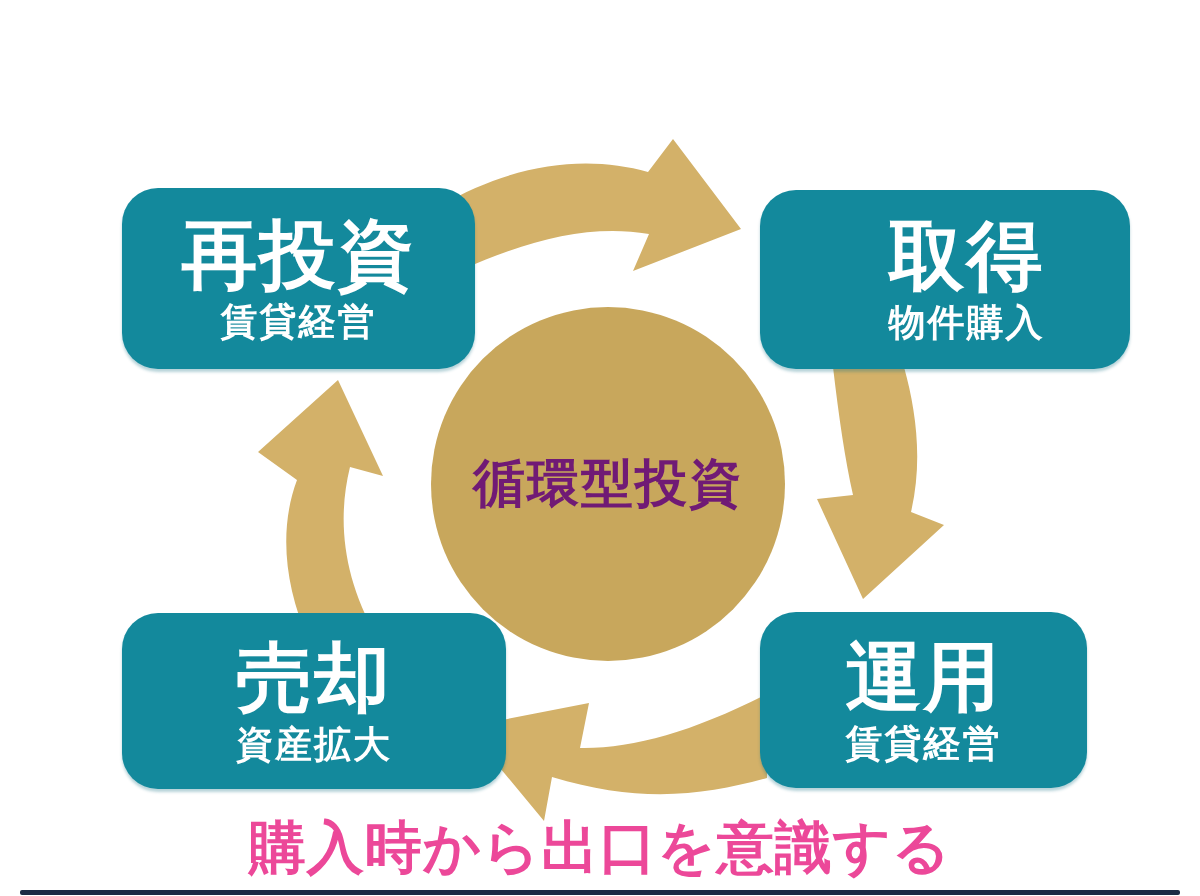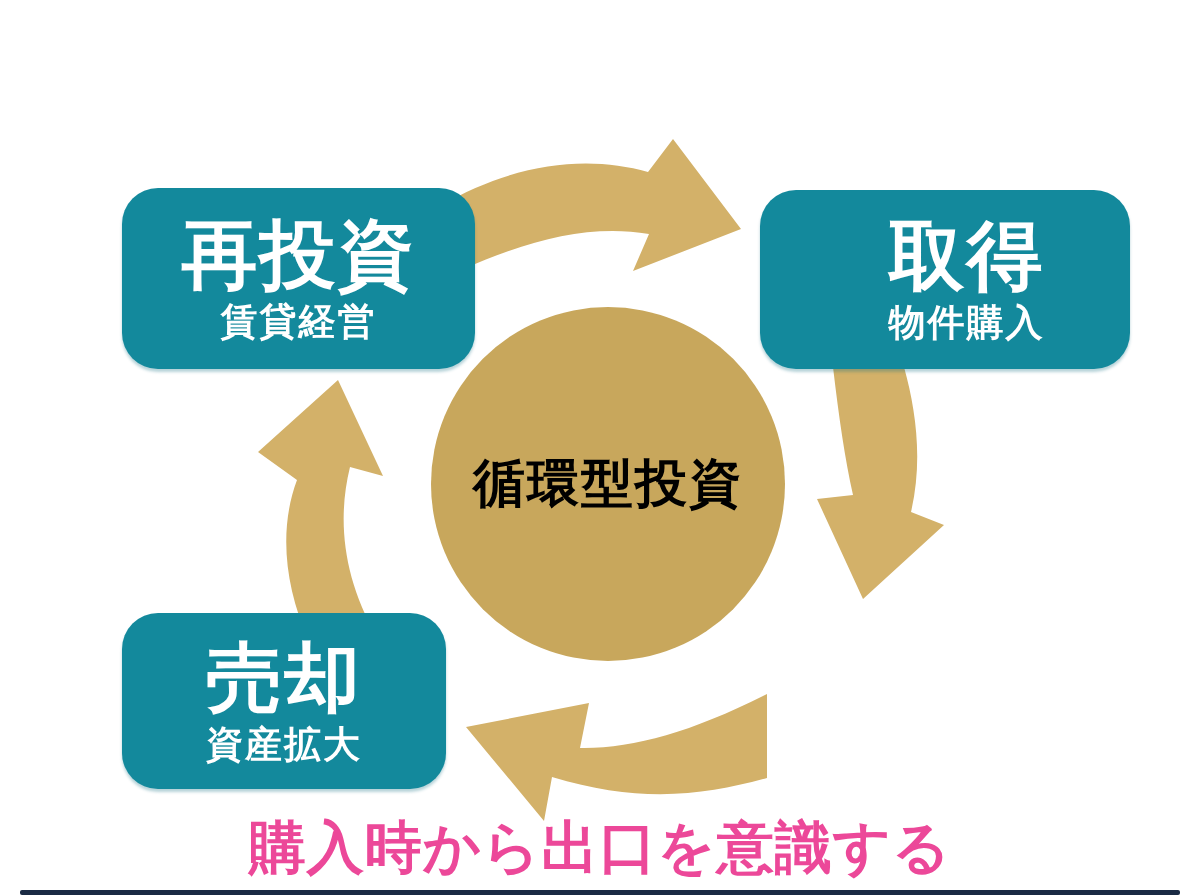--- a/index.html
+++ b/index.html
@@ -15,34 +15,34 @@
     text-align:center;font-size:57px;font-weight:900;letter-spacing:1px;
     white-space:nowrap;}
 
   .bottom-rule{position:absolute;left:20px;top:890px;width:1160px;height:5px;
     border-radius:2px;}
 
   .cycle-svg{position:absolute;left:0;top:0;z-index:1;}
 
   .center-circle{position:absolute;left:431px;top:307px;width:354px;height:354px;
     border-radius:50%;z-index:1;display:flex;align-items:center;justify-content:center;}
-  .center-label{color:#000000;font-size:52px;font-weight:900;letter-spacing:2px;
+  .center-label{color:#701a75;font-size:52px;font-weight:900;letter-spacing:2px;
     white-space:nowrap;}
 
   .stage{position:absolute;z-index:2;border-radius:36px;
     display:flex;flex-direction:column;align-items:center;justify-content:center;
     gap:10px;box-shadow:0 3px 3px rgba(16,110,128,0.30);}
   .stage-label{color:#ffffff;font-size:76px;font-weight:900;letter-spacing:2px;
     line-height:1;white-space:nowrap;}
   .stage-sublabel{color:#ffffff;font-size:37px;font-weight:900;letter-spacing:2px;
     line-height:1;white-space:nowrap;}
 
   .pos-tl{left:122px;top:188px;width:353px;height:181px;}
   .pos-tr{left:760px;top:190px;width:327px;height:179px;padding-left:43px;}
-  .pos-bl{left:122px;top:613px;width:324px;height:176px;}
+  .pos-bl{left:122px;top:613px;width:384px;height:176px;}
   .pos-br{left:760px;top:612px;width:327px;height:176px;}
 </style>
 </head>
 <body>
 
 <div class="stage-wrap">
 
 
   <svg class="cycle-svg" width="1200" height="896" viewBox="0 0 1200 896">
     <path d="M 440 206 C 516 162 588 155 648 172 L 673 139 L 741 229 L 633 271 L 649 234 C 584 223 517 243 442 279 Z" fill="#D3B169"></path>
@@ -58,20 +58,24 @@
   <div class="stage pos-tl" style="background: rgb(19, 137, 156);">
     <div class="stage-label">再投資</div>
     <div class="stage-sublabel">賃貸経営</div>
   </div>
 
   <div class="stage pos-tr" style="background: rgb(19, 137, 156);">
     <div class="stage-label">取得</div>
     <div class="stage-sublabel">物件購入</div>
   </div>
 
+  <div class="stage pos-br" style="background: rgb(19, 137, 156);">
+    <div class="stage-label">運用</div>
+    <div class="stage-sublabel">賃貸経営</div>
+  </div>
 
   <div class="stage pos-bl" style="background: rgb(19, 137, 156);">
     <div class="stage-label">売却</div>
     <div class="stage-sublabel">資産拡大</div>
   </div>
 
   <div class="footer-note" style="color: #ec4899;">購入時から出口を意識する</div>
 
   <div class="bottom-rule" style="background: rgb(26, 42, 68);"></div>
 

